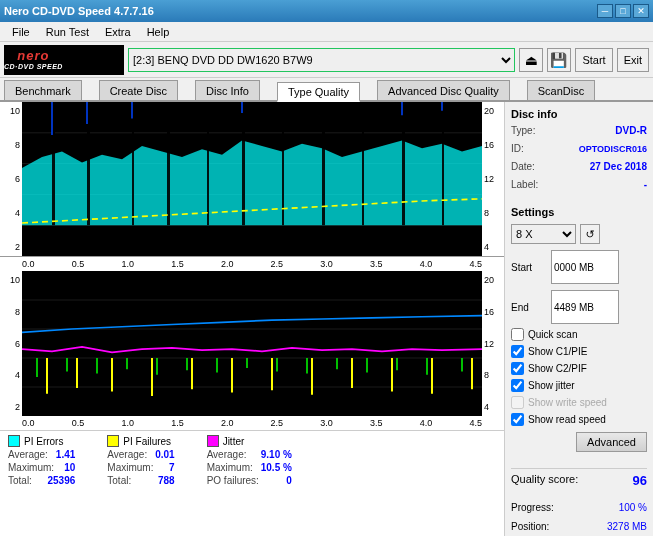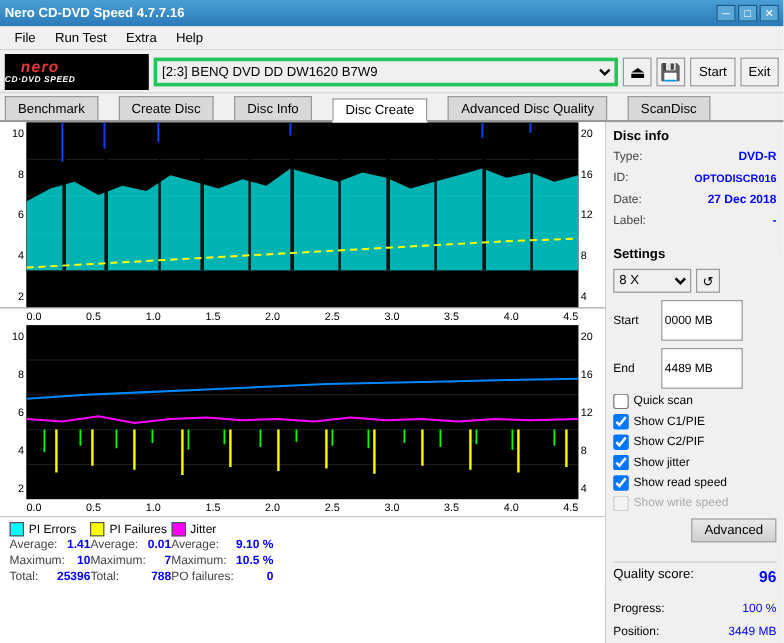--- a/index.html
+++ b/index.html
@@ -51,21 +51,21 @@
       align-items: center;
       color: white;
       font-size: 10px;
       font-style: italic;
       font-weight: bold;
     }
     .drive-select {
       flex: 1;
       height: 24px;
       font-size: 11px;
-      border: 3px solid #22c55e;
+      border: 1px solid #22c55e;
     }
     .toolbar-btn {
       height: 24px;
       padding: 0 6px;
       border: 1px solid #999;
       background: #f0f0f0;
       cursor: pointer;
       font-size: 11px;
     }
     
@@ -153,21 +153,21 @@
       padding: 2px 22px;
       font-size: 9px;
       background: white;
     }
     
     
     .stats-area {
       background: white;
       padding: 4px 8px;
       display: flex;
-      gap: 0;
+      gap: 32px;
       font-size: 10px;
       border-top: 1px solid #ccc;
     }
     
     .stat-group { display: flex; flex-direction: column; gap: 2px; }
     .stat-label { display: flex; align-items: center; gap: 4px; }
     .stat-color-box { width: 12px; height: 12px; border: 1px solid #555; }
     .stat-row { display: flex; justify-content: space-between; gap: 8px; }
     .stat-key { color: #444; }
     .stat-val { font-weight: bold; color: #000; }
@@ -307,21 +307,21 @@
   <div class="icon-btn">⏏</div>
   <div class="icon-btn">💾</div>
   <button class="toolbar-btn">Start</button>
   <button class="toolbar-btn">Exit</button>
 </div>
 
 <div class="tab-bar">
   <div class="tab">Benchmark</div>
   <div class="tab">Create Disc</div>
   <div class="tab">Disc Info</div>
-  <div class="tab active">Disc Create</div>
+  <div class="tab active">Type Quality</div>
   <div class="tab">Advanced Disc Quality</div>
   <div class="tab">ScanDisc</div>
 </div>
 
 <div class="main-content">
 
   <div class="chart-area">
 
     <div class="chart-wrapper" style="height:155px; border-bottom:1px solid #999;">
       <div class="chart-y-left">
@@ -571,42 +571,42 @@
     </div>
     <div class="checkbox-row">
       <input type="checkbox" checked="" style="">
       <span>Show C2/PIF</span>
     </div>
     <div class="checkbox-row">
       <input type="checkbox" checked="" style="">
       <span>Show jitter</span>
     </div>
     <div class="checkbox-row">
+      <input type="checkbox" disabled="" style="">
+      <span style="color:#aaa;">Show write speed</span>
+    </div>
+    <div class="checkbox-row">
       <input type="checkbox" checked="" style="">
       <span>Show read speed</span>
-    </div>
-    <div class="checkbox-row">
-      <input type="checkbox" disabled="" style="">
-      <span style="color:#aaa;">Show write speed</span>
     </div>
 
     <button class="advanced-btn">Advanced</button>
 
     <div class="divider"></div>
 
     <div class="quality-row">
       <span>Quality score:</span>
       <span style="font-weight:bold; color:#0000ff; font-size:13px;">96</span>
     </div>
 
     <div class="divider"></div>
 
     <div class="progress-row">
       <span>Progress:</span>
       <span style="color:#0000ff;">100 %</span>
     </div>
     <div class="progress-row">
       <span>Position:</span>
-      <span style="color:#0000ff;">3449 MB</span>
+      <span style="color:#0000ff;">3278 MB</span>
     </div>
 
   </div>
 </div>
 
 </body></html>

